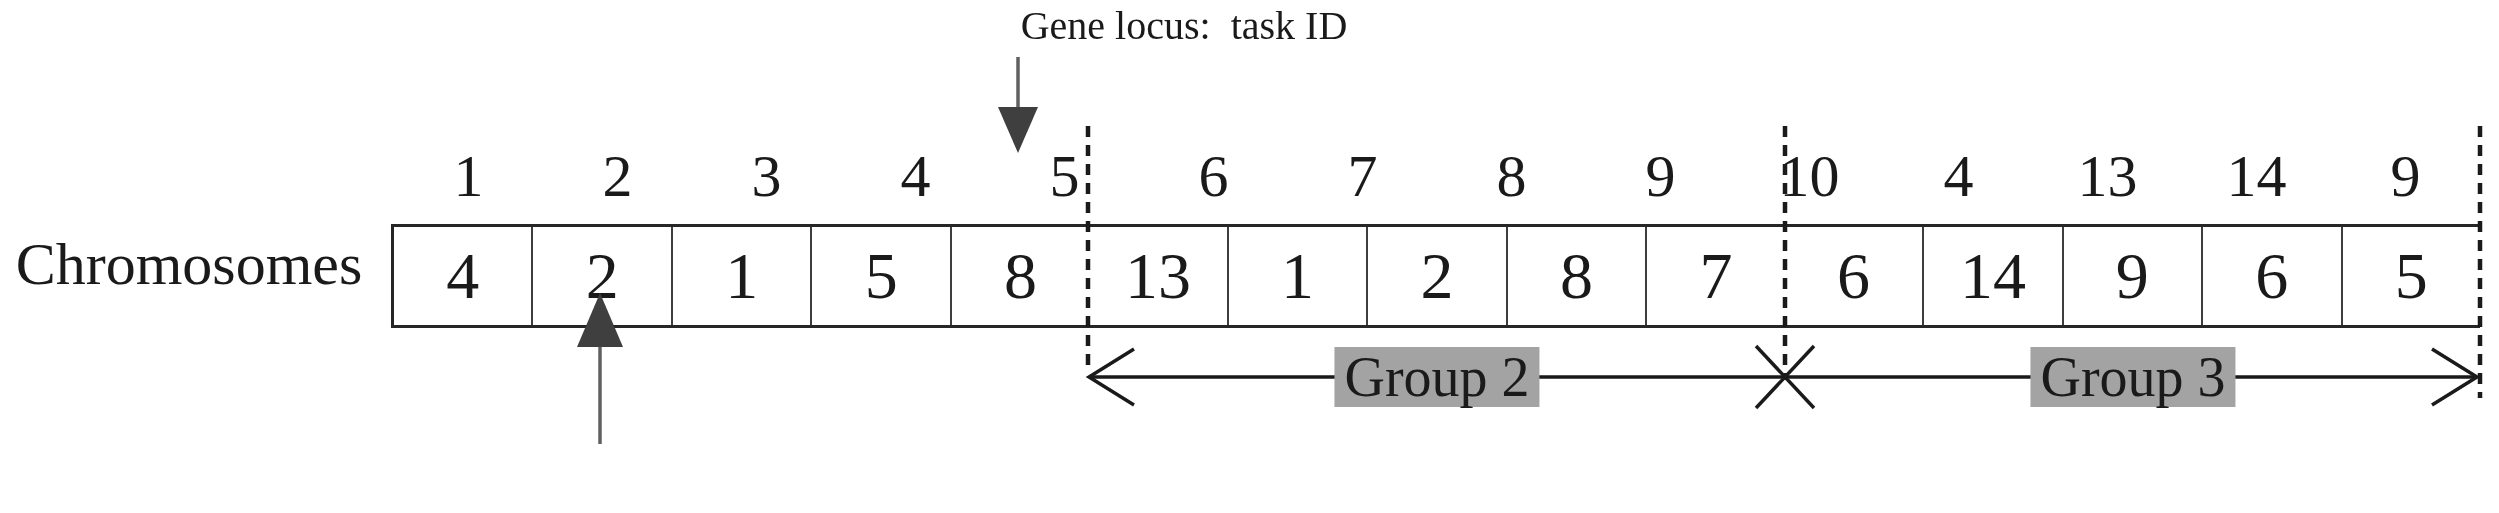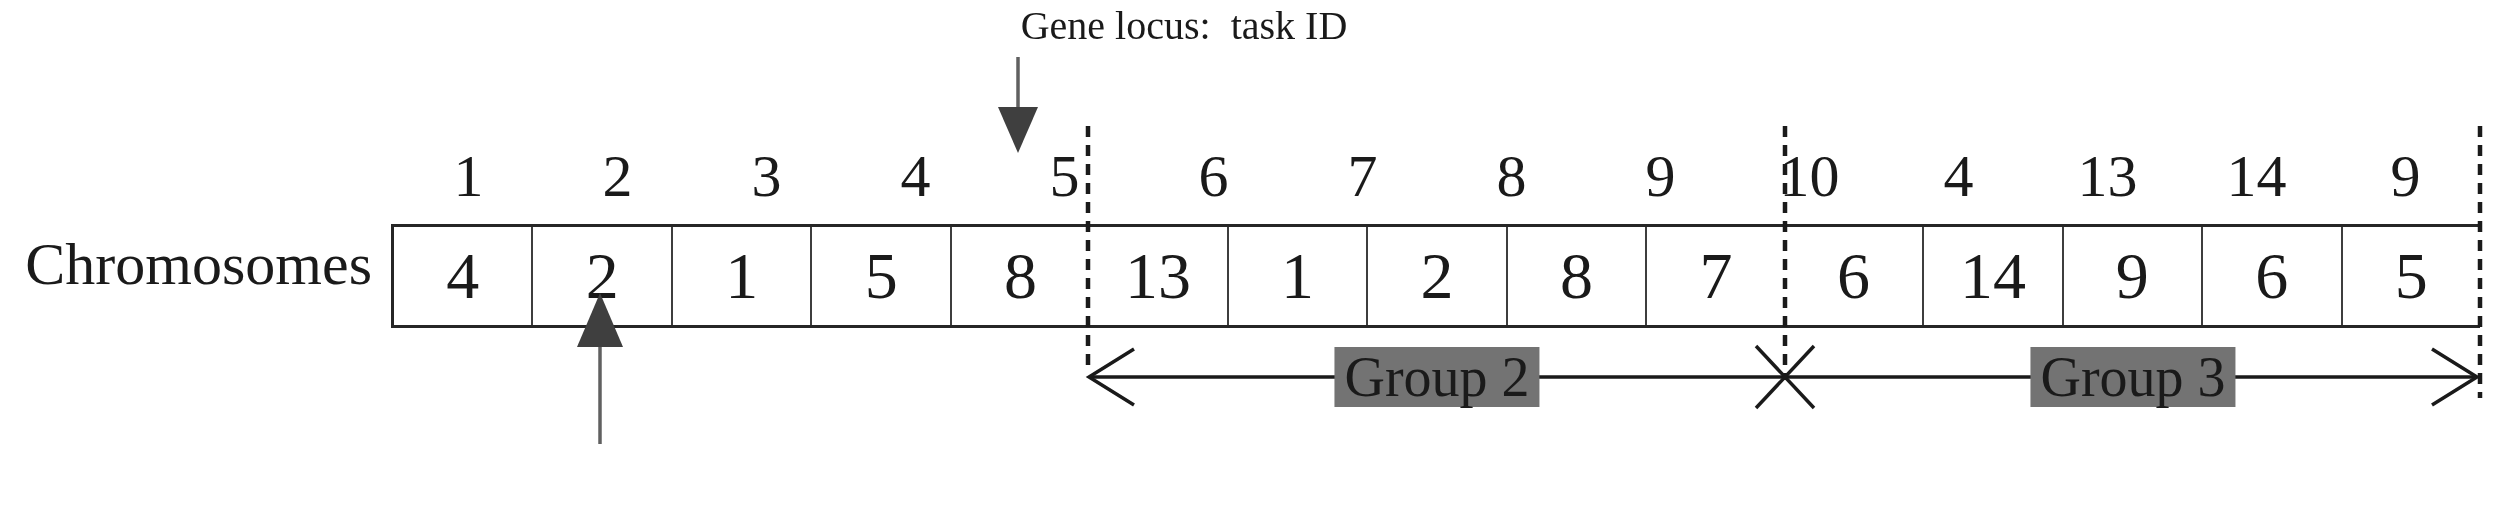--- a/index.html
+++ b/index.html
@@ -18,21 +18,21 @@
   .title {
     top: 6px; left: 1184px;
     transform: translateX(-50%);
     font-size: 40px;
     z-index: 3;
   }
 
   
   .row-label {
     top: 234px; left: 6px; width: 366px;
-    text-align: right;
+    text-align: center;
     font-size: 60px;
     z-index: 3;
   }
 
   
   .locus-row {
     position: absolute;
     left: 394px; top: 146px;
     width: 2086px; height: 60px;
     display: flex;
@@ -74,21 +74,21 @@
     left: 0; top: 0;
     z-index: 2;
     pointer-events: none;
   }
 
   
   .group-label {
     top: 377px;
     transform: translate(-50%, -50%);
     font-size: 56px;
-    background: #737373;
+    background: #a3a3a3;
     padding: 2px 10px;
     z-index: 3;
   }
   .g2 { left: 1437px; }
   .g3 { left: 2133px; }
 
   
   .bottom-label {
     top: 446px; left: 518px;
     font-size: 58px;

